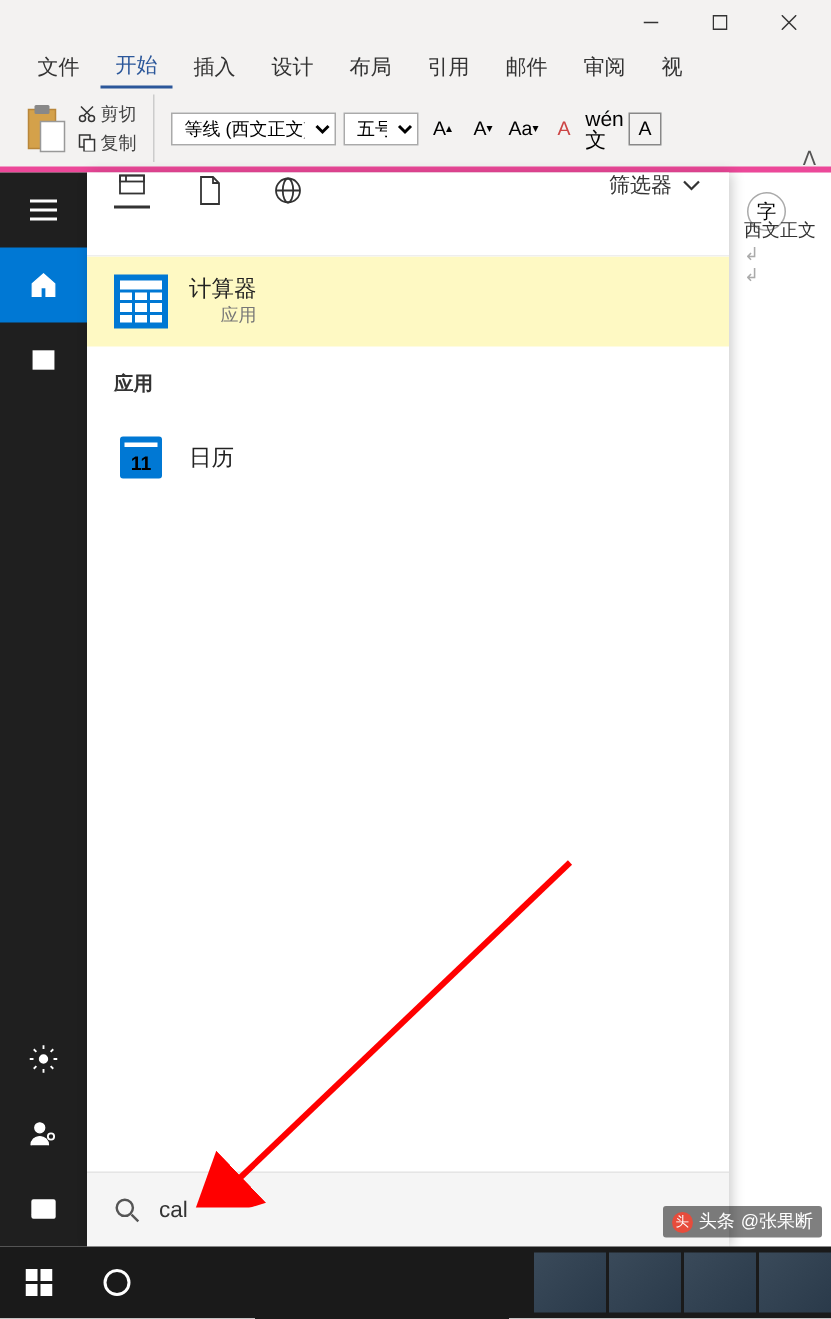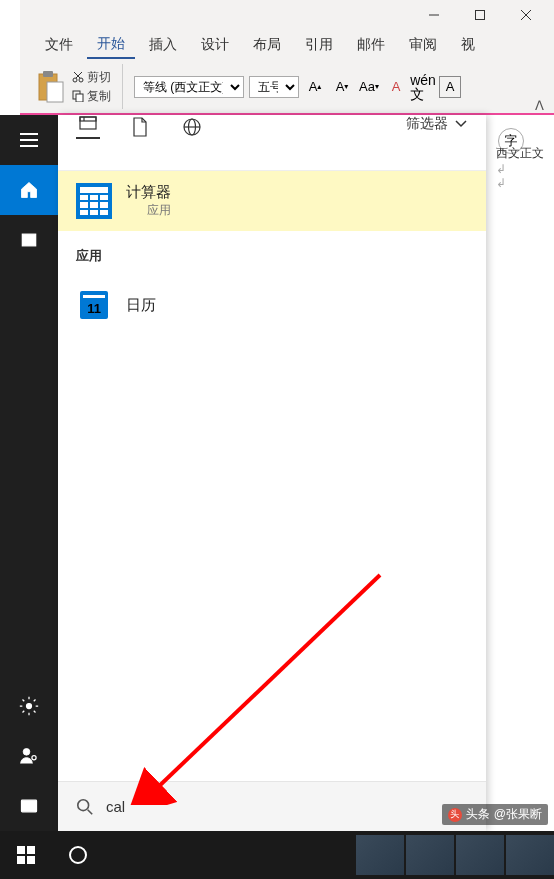--- a/index.html
+++ b/index.html
@@ -1,28 +1,28 @@
 <!DOCTYPE html>
 <html><head>
   <meta charset="utf-8">
   <style>
     * { margin: 0; padding: 0; box-sizing: border-box; }
     body { font-family: "Microsoft YaHei", "Segoe UI", sans-serif; width: 554px; height: 879px; overflow: hidden; background: #fff; position: relative; }
     
     
-    .word-app { position: absolute; top: 0; left: 0; right: 0; height: 115px; background: #f3f2f1; margin-left: 20px; }
+    .word-app { position: absolute; top: 0; left: 0; right: 0; height: 115px; background: #f3f2f1; }
     .title-bar { height: 30px; display: flex; justify-content: flex-end; align-items: center; padding-right: 5px; }
     .win-ctrl { width: 46px; height: 30px; display: flex; align-items: center; justify-content: center; font-size: 12px; color: #333; cursor: pointer; }
     .win-ctrl svg { width: 10px; height: 10px; }
     
     .menu-bar { height: 30px; display: flex; align-items: center; padding-left: 15px; gap: 4px; }
     .menu-item { padding: 4px 10px; font-size: 14px; color: #333; cursor: pointer; }
     .menu-item.active { color: #2b579a; border-bottom: 2px solid #2b579a; }
     
-    .toolbar { height: 55px; display: flex; align-items: center; padding-left: 15px; gap: 5px; border-bottom: 2px solid #ec4899; }
+    .toolbar { height: 55px; display: flex; align-items: center; padding-left: 15px; gap: 5px; border-bottom: 4px solid #ec4899; }
     .clipboard-icon { width: 32px; height: 38px; display: flex; align-items: center; justify-content: center; }
     .tb-group { display: flex; flex-direction: column; gap: 2px; font-size: 12px; color: #444; }
     .tb-group span { display: flex; align-items: center; gap: 3px; }
     .divider { width: 1px; height: 45px; background: #ccc; margin: 0 6px; }
     .font-select { border: 1px solid #aaa; background: #fff; padding: 1px 4px; font-size: 12px; height: 22px; }
     .tb-btn { width: 22px; height: 22px; display: flex; align-items: center; justify-content: center; font-size: 13px; border: 1px solid transparent; }
     .tb-outlined { border: 1px solid #888; }
     
     .ribbon-collapse { position: absolute; right: 10px; top: 98px; font-size: 13px; color: #555; }
     .style-circle { position: absolute; right: 30px; top: 128px; width: 26px; height: 26px; border: 1px solid #aaa; border-radius: 50%; display: flex; align-items: center; justify-content: center; font-size: 13px; }

